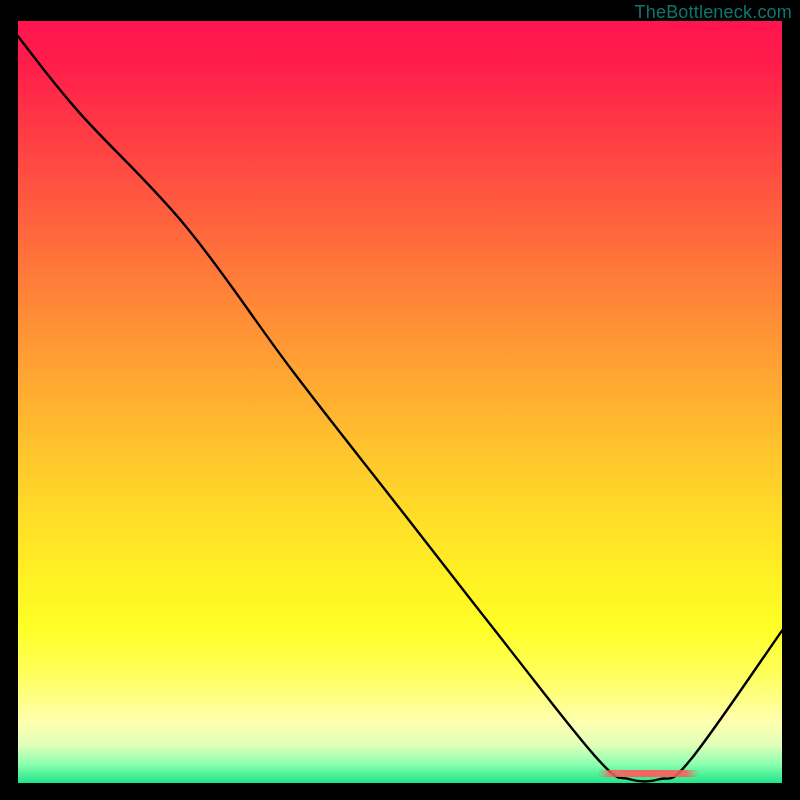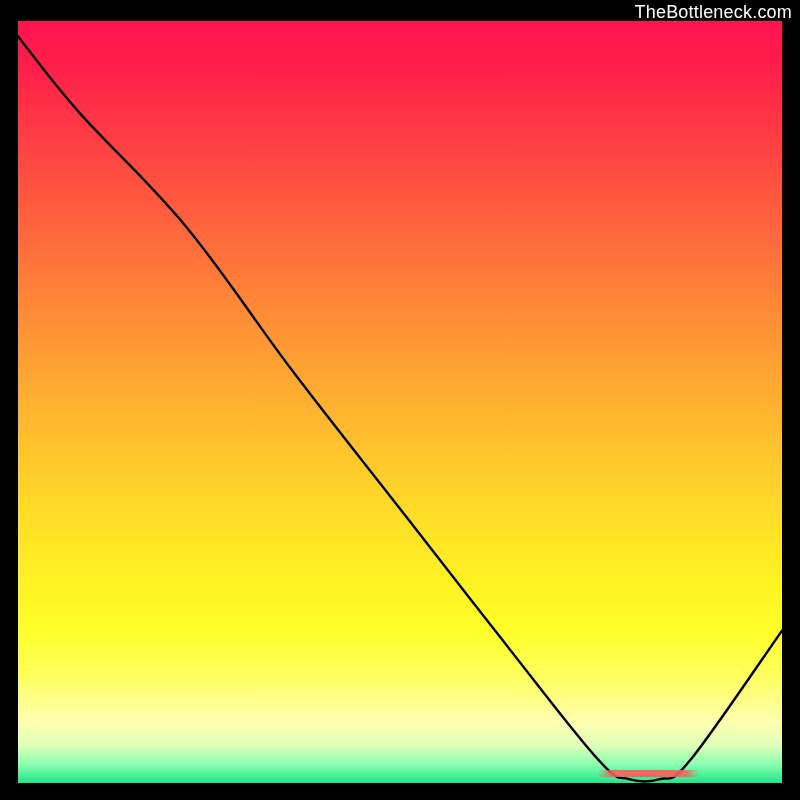--- a/index.html
+++ b/index.html
@@ -50,21 +50,21 @@
     position: absolute;
     inset: 0;
     width: 100%;
     height: 100%;
     display: block;
   }
   .watermark {
     position: absolute;
     top: 2px;
     right: 8px;
-    color: #ffffff;
+    color: #0f766e;
     font-size: 18px;
     letter-spacing: 0.2px;
   }
   .optimal-band {
     position: absolute;
     height: 7px;
     border-radius: 3.5px;
     background: linear-gradient(to right,
       rgba(255,92,92,0.0) 0%,
       rgba(255,92,92,0.85) 12%,

